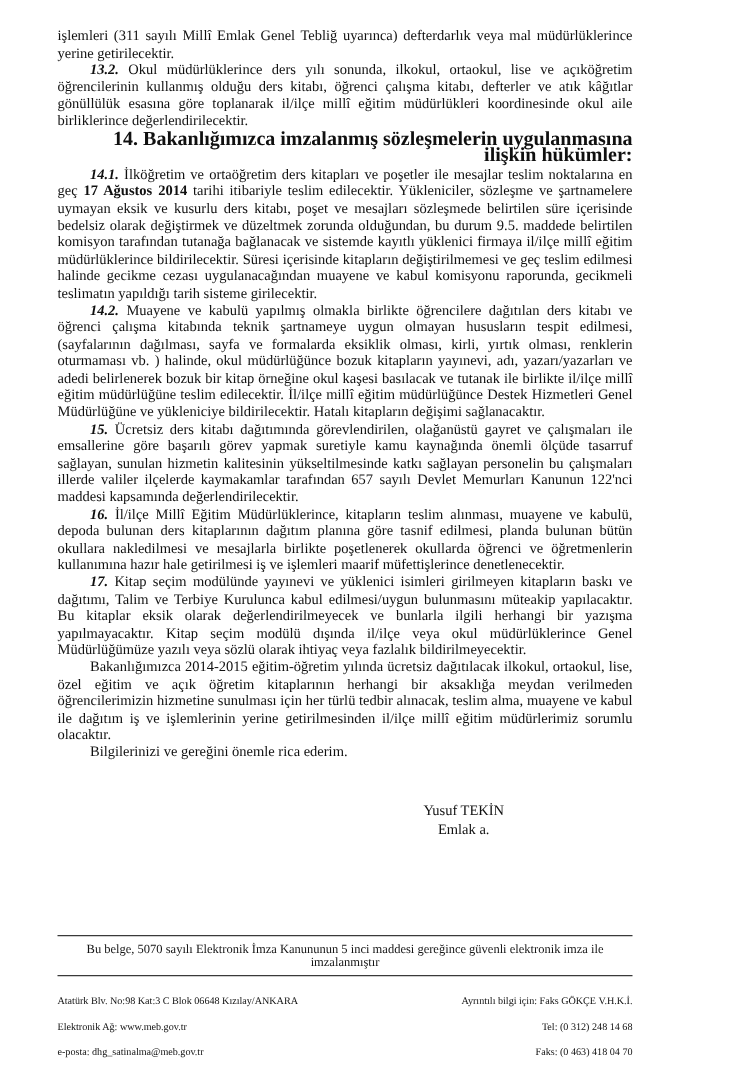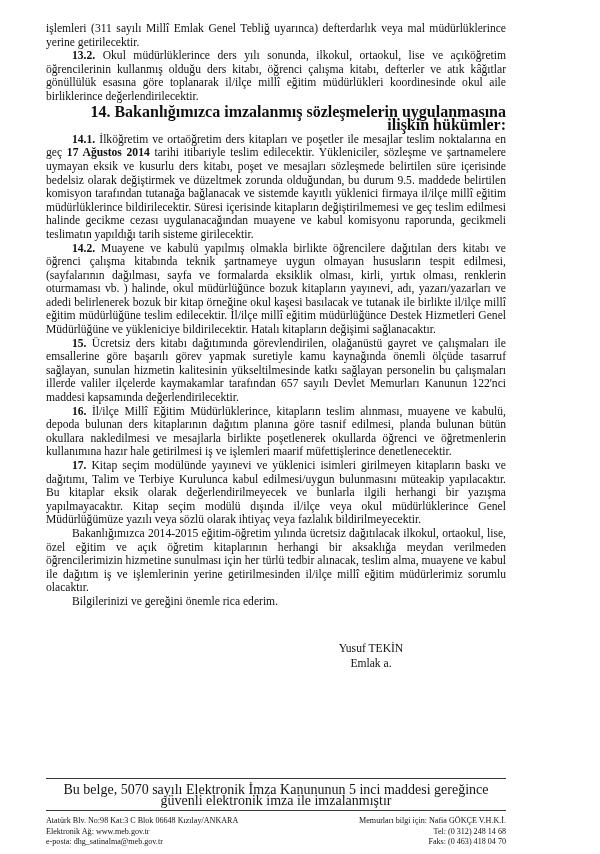--- a/index.html
+++ b/index.html
@@ -31,20 +31,21 @@
     hyphens: none;
   }
   p.para {
     margin: 0 0 0 0;
   }
   .indent {
     text-indent: 26px;
   }
   .num {
     font-weight: bold;
+    font-style: italic;
   }
   .b {
     font-weight: bold;
   }
   .heading {
     font-size: 16px;
     line-height: 13.6px;
     font-weight: bold;
     text-indent: 26px;
     margin: 1px 0 1px 0;
@@ -74,21 +75,21 @@
     right: 42px;
     bottom: 6px;
   }
   .rule {
     border: 0;
     border-top: 1px solid #3a3a3a;
     margin: 0;
     height: 0;
   }
   .esign {
-    font-size: 14px;
+    font-size: 10px;
     line-height: 11px;
     text-align: center;
     padding: 5px 0 4px 0;
     color: #141414;
   }
   .footer-cols {
     display: flex;
     justify-content: space-between;
     align-items: flex-start;
     padding-top: 5px;
@@ -98,20 +99,21 @@
   .footer-left {
     text-align: left;
     white-space: nowrap;
   }
   .footer-right {
     text-align: right;
     white-space: nowrap;
   }
   .footer-line {
     display: block;
+    margin-top: 10px;
   }
 </style>
 </head>
 <body>
 
 <div class="page">
 
   <p class="body-text para">işlemleri (311 sayılı Millî Emlak Genel Tebliğ uyarınca) defterdarlık veya mal müdürlüklerince yerine getirilecektir.</p>
 
   <p class="body-text para indent">
@@ -155,20 +157,20 @@
     <hr class="rule">
     <div class="esign">Bu belge, 5070 sayılı Elektronik İmza Kanununun 5 inci maddesi gereğince güvenli elektronik imza ile imzalanmıştır</div>
     <hr class="rule">
     <div class="footer-cols">
       <div class="footer-left">
         <span class="footer-line">Atatürk Blv. No:98 Kat:3 C Blok 06648 Kızılay/ANKARA</span>
         <span class="footer-line">Elektronik Ağ: www.meb.gov.tr</span>
         <span class="footer-line">e-posta: dhg_satinalma@meb.gov.tr</span>
       </div>
       <div class="footer-right">
-        <span class="footer-line">Memurları bilgi için: Nafia GÖKÇE V.H.K.İ.</span>
+        <span class="footer-line">Ayrıntılı bilgi için: Faks GÖKÇE V.H.K.İ.</span>
         <span class="footer-line">Tel: (0 312) 248 14 68</span>
         <span class="footer-line">Faks: (0 463) 418 04 70</span>
       </div>
     </div>
   </div>
 
 </div>
 
 </body></html>

